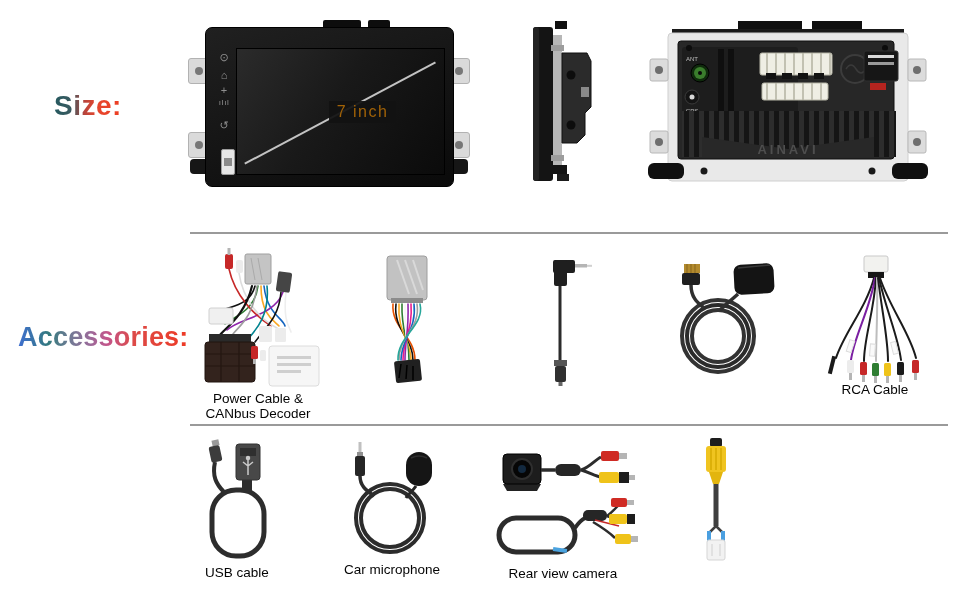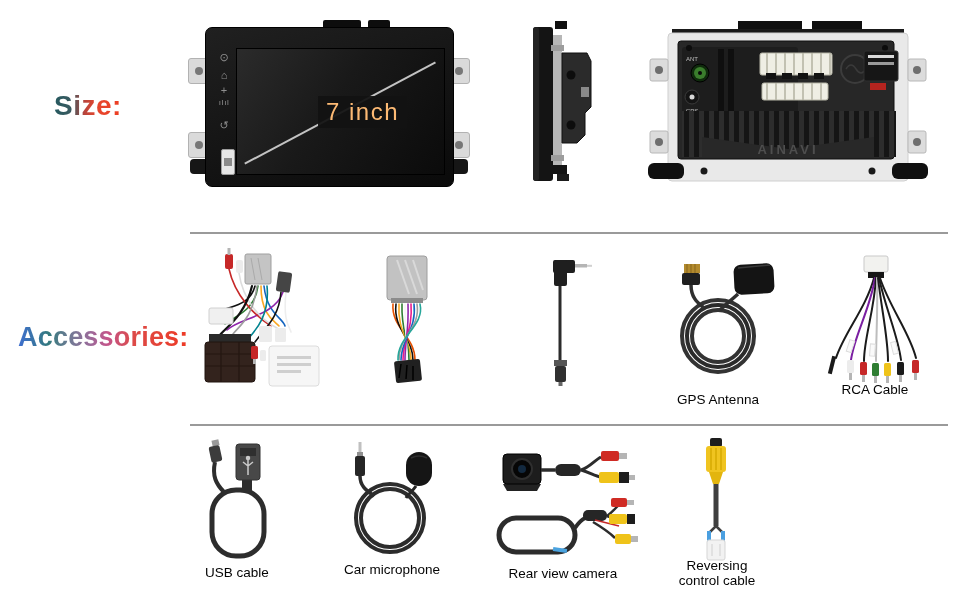--- a/index.html
+++ b/index.html
@@ -28,21 +28,21 @@
   .fe1{left:2px;top:144px}.fe2{right:2px;top:144px}
   .fnotch{position:absolute;background:#0d0d0d;z-index:0;height:9px;top:5px;border-radius:2px;}
   .fn1{left:135px;width:38px}.fn2{left:180px;width:22px}
   .fbody{position:absolute;left:17px;top:12px;width:247px;height:158px;z-index:1;
          background:linear-gradient(160deg,#202020,#0a0a0a);border:1px solid #000;border-radius:7px;}
   .fscreen{position:absolute;left:30px;top:20px;width:207px;height:125px;border:1px solid #000;
          background:linear-gradient(125deg,#2b2b2b 0%,#191919 45%,#0b0b0b 100%);
          display:flex;align-items:center;justify-content:center;overflow:hidden;}
   .fline{position:absolute;left:-5px;top:63px;width:216px;height:1.5px;background:#d6d6d6;
          opacity:.9;transform:rotate(-28deg);}
-  .fsize{position:relative;z-index:2;color:#fdba74;font-size:24px;letter-spacing:1.5px;
+  .fsize{position:relative;z-index:2;color:#a16207;font-size:16px;letter-spacing:1.5px;
          background:rgba(18,18,18,.94);padding:2px 8px;margin-left:44px;}
   .fi{position:absolute;left:8px;width:20px;text-align:center;color:#8f8f8f;z-index:2;
       font-size:11px;line-height:1;}
   .fi-bars{font-size:8px;letter-spacing:.5px;}
   .fusb{position:absolute;left:15px;top:121px;width:12px;height:24px;background:#e6e6e6;
         border:1px solid #9c9c9c;border-radius:2px;z-index:2;}
   .fusb::after{content:"";position:absolute;left:2px;top:8px;right:2px;height:8px;background:#8a8a8a;}
 
   
   .acc-label{position:absolute;width:170px;text-align:center;font-size:13.5px;line-height:1.1;
@@ -275,21 +275,22 @@
         <rect x="64" y="115" width="7" height="13" rx="1.5" fill="#efc31a"></rect>
           <rect x="66" y="128" width="3" height="7" fill="#b5b5b5"></rect>
         <rect x="77" y="114" width="7" height="13" rx="1.5" fill="#1a1a1a"></rect>
           <rect x="79" y="127" width="3" height="7" fill="#b5b5b5"></rect>
         <rect x="92" y="112" width="7" height="13" rx="1.5" fill="#c62828"></rect>
           <rect x="94" y="125" width="3" height="7" fill="#b5b5b5"></rect>
       </g>
     </svg>
   </div>
 
-  <div class="acc-label" style="left:633px;top:393px">GPS Antenna</div>
+  <div class="acc-label" style="left:173px;top:392px">Power Cable &amp;
+CANbus Decoder</div>
   <div class="acc-label" style="left:790px;top:383px">RCA  Cable</div>
 
   <div class="abs" style="left:182px;top:432px">
     <svg width="110" height="132" viewBox="0 0 110 132">
       <rect x="30" y="58" width="52" height="66" rx="24" fill="none" stroke="#2d2d2d" stroke-width="5"></rect>
       <path d="M33,30 C30,44 34,52 42,60" stroke="#2d2d2d" stroke-width="4" fill="none"></path>
       <rect x="30" y="8" width="7" height="6" fill="#9a9a9a" transform="rotate(-12 33 11)"></rect>
       <rect x="28" y="14" width="11" height="16" rx="2" fill="#3c3c3c" transform="rotate(-12 33 22)"></rect>
       <rect x="60" y="46" width="10" height="14" fill="#2d2d2d"></rect>
       <rect x="54" y="12" width="24" height="36" rx="3" fill="#484848" stroke="#333"></rect>
@@ -356,16 +357,14 @@
       <rect x="45" y="103" width="4" height="11" fill="#4a9fe0"></rect>
       <rect x="59" y="103" width="4" height="11" fill="#4a9fe0"></rect>
       <rect x="45" y="112" width="18" height="20" rx="2" fill="#f2f2f2" stroke="#d5d5d5"></rect>
       <path d="M50,116 V128 M58,116 V128" stroke="#dcdcdc" stroke-width="1.5"></path>
     </svg>
   </div>
 
   <div class="acc-label" style="left:152px;top:566px">USB cable</div>
   <div class="acc-label" style="left:307px;top:563px">Car microphone</div>
   <div class="acc-label" style="left:478px;top:567px">Rear view camera</div>
-  <div class="acc-label" style="left:632px;top:559px">Reversing
-control cable</div>
 
 </div>
 
 </body></html>

